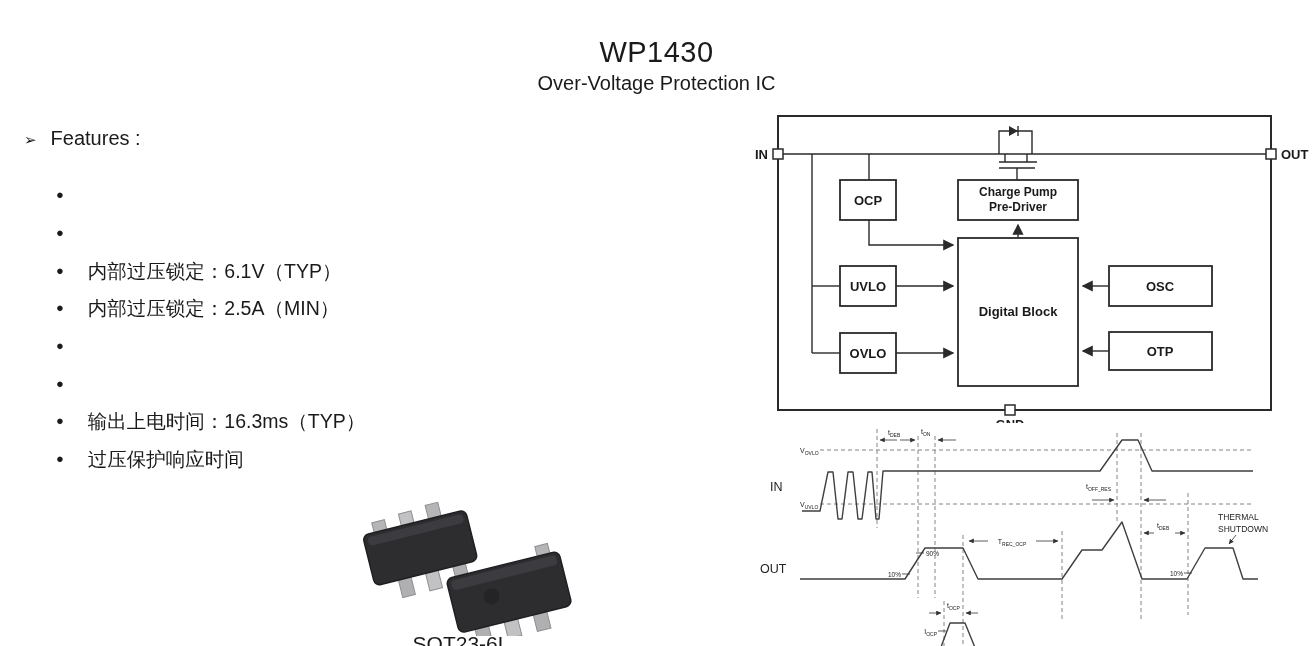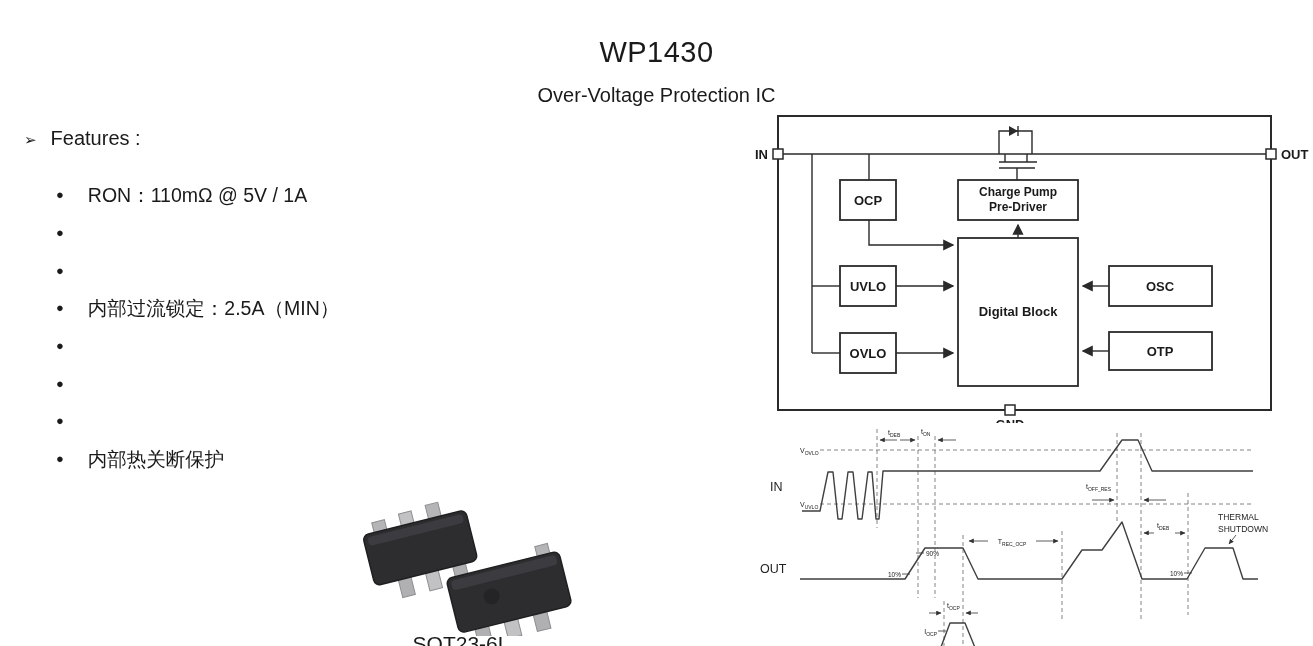--- a/index.html
+++ b/index.html
@@ -1,20 +1,20 @@
 <!DOCTYPE html>
 <html><head>
 <meta charset="utf-8">
 <style>
   html,body{margin:0;padding:0;background:#fff;}
   .page{position:relative;width:1313px;height:646px;background:#ffffff;
         font-family:"Liberation Sans",sans-serif;color:#1a1a1a;overflow:hidden;margin-top:28px;}
   .title{position:absolute;top:8px;left:0;width:100%;text-align:center;
          font-size:29px;letter-spacing:.5px;}
-  .subtitle{position:absolute;top:56px;left:0;width:100%;text-align:center;font-size:20px;}
+  .subtitle{position:absolute;top:44px;left:0;width:100%;text-align:center;font-size:20px;}
   .features-heading{position:absolute;left:24px;top:99px;font-size:20px;
          display:flex;align-items:center;gap:14px;}
   .arrow-glyph{font-size:15px;transform:translateY(1px);}
   .features-list{position:absolute;left:56px;top:149px;list-style:none;margin:0;padding:0;}
   .features-list li{height:37.7px;display:flex;align-items:center;font-size:19.5px;white-space:nowrap;}
   .dot{font-size:13px;margin-right:24px;transform:translateY(-1px);}
   .pkg-label{position:absolute;left:366px;top:604px;width:190px;text-align:center;font-size:21px;}
   svg{position:absolute;font-family:"Liberation Sans",sans-serif;}
   #blockSvg{left:740px;top:85px;}
   #timingSvg{left:740px;top:395px;}
@@ -47,44 +47,45 @@
   <div class="subtitle">Over-Voltage Protection IC</div>
 
   <div class="features-heading">
     <span class="arrow-glyph">➢</span>
     <span>Features :</span>
   </div>
 
   <ul class="features-list">
     <li>
         <span class="dot">●</span>
-        <span>RON：110mΩ @ 5V / 1A</span>
-      </li>
-    <li>
-        <span class="dot">●</span>
-      </li>
-    <li>
-        <span class="dot">●</span>
-      </li>
-    <li>
-        <span class="dot">●</span>
-        <span>内部过流锁定：2.5A（MIN）</span>
-      </li>
-    <li>
-        <span class="dot">●</span>
-      </li>
-    <li>
-        <span class="dot">●</span>
-      </li>
-    <li>
-        <span class="dot">●</span>
-      </li>
-    <li>
-        <span class="dot">●</span>
-        <span>内部热关断保护</span>
+      </li>
+    <li>
+        <span class="dot">●</span>
+      </li>
+    <li>
+        <span class="dot">●</span>
+        <span>内部过压锁定：6.1V（TYP）</span>
+      </li>
+    <li>
+        <span class="dot">●</span>
+        <span>内部过压锁定：2.5A（MIN）</span>
+      </li>
+    <li>
+        <span class="dot">●</span>
+      </li>
+    <li>
+        <span class="dot">●</span>
+      </li>
+    <li>
+        <span class="dot">●</span>
+        <span>输出上电时间：16.3ms（TYP）</span>
+      </li>
+    <li>
+        <span class="dot">●</span>
+        <span>过压保护响应时间</span>
       </li>
   </ul>
 
   <svg id="pkgSvg" width="260" height="140" viewBox="0 0 260 140">
     <g transform="rotate(-14 80 55)">
       <rect x="40" y="16" width="13" height="18" fill="#b5b5b8" stroke="#8e8e92" stroke-width="1"></rect>
       <rect x="68" y="14" width="13" height="18" fill="#c2c2c5" stroke="#8e8e92" stroke-width="1"></rect>
       <rect x="96" y="12" width="13" height="18" fill="#b5b5b8" stroke="#8e8e92" stroke-width="1"></rect>
       <rect x="52" y="74" width="13" height="22" fill="#b0b0b3" stroke="#8e8e92" stroke-width="1"></rect>
       <rect x="80" y="74" width="13" height="22" fill="#c2c2c5" stroke="#8e8e92" stroke-width="1"></rect>

